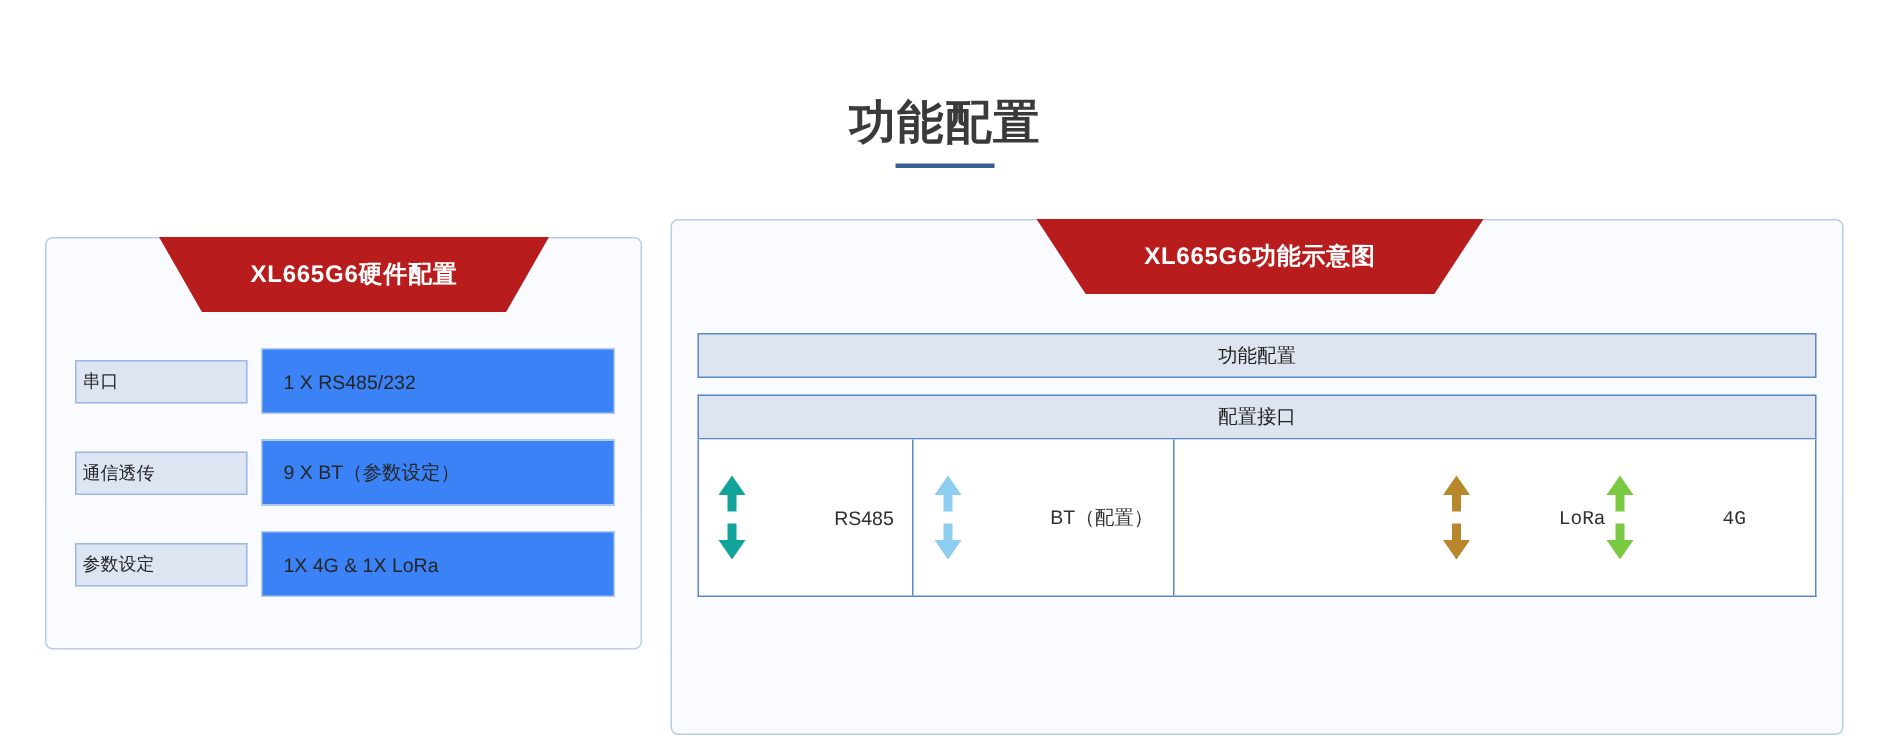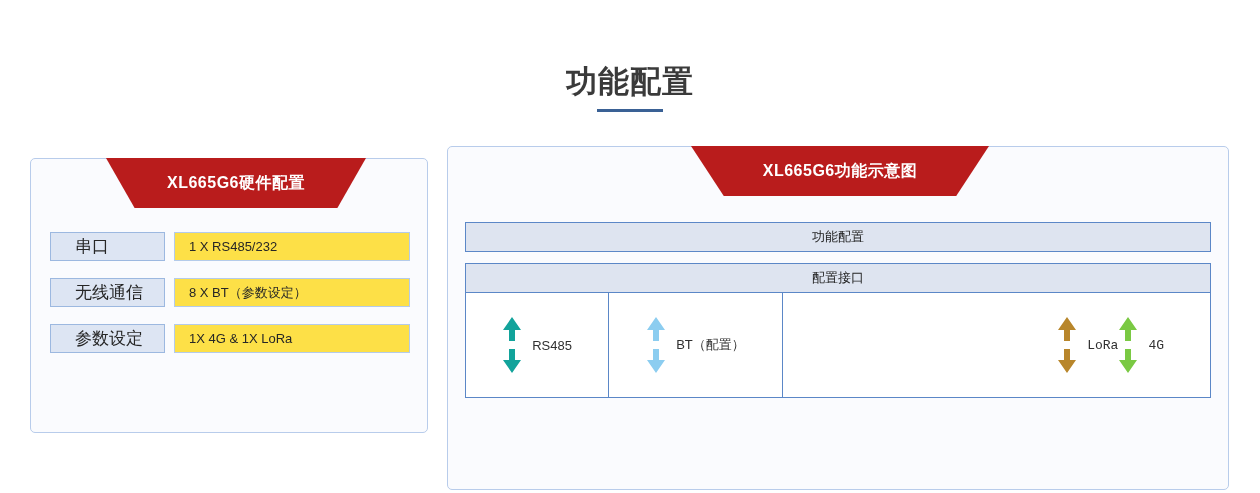--- a/index.html
+++ b/index.html
@@ -96,29 +96,29 @@
     margin-bottom: 17px;
   }
   .spec-label {
     width: 115px;
     height: 29px;
     box-sizing: border-box;
     background: #dde5f3;
     border: 1px solid #9cb8e0;
     display: flex;
     align-items: center;
-    padding-left: 24px;
-    font-size: 17px;
+    padding-left: 4px;
+    font-size: 12px;
     color: #262626;
   }
   .spec-value {
     flex: 1;
-    height: 29px;
-    box-sizing: border-box;
-    background: #fde047;
+    height: 44px;
+    box-sizing: border-box;
+    background: #3b82f6;
     border: 1px solid #b4cbea;
     margin-left: 9px;
     display: flex;
     align-items: center;
     padding-left: 14px;
     font-size: 13px;
     color: #262626;
   }
 
   
@@ -162,20 +162,21 @@
   .cell-wireless {
     flex: 1;
     justify-content: flex-end;
     padding: 0 46px;
     font-family: Liberation Mono, monospace;
   }
 
   .arrow-item {
     display: flex;
     align-items: center;
+    gap: 48px;
   }
   .arrow-label {
     margin-left: 10px;
     font-size: 13px;
     color: #303030;
     white-space: nowrap;
   }
   svg.dbl-arrow { display: block; }
 
   
@@ -196,22 +197,22 @@
   </div>
 
   <div class="spec-rows">
 
     <div class="spec-row">
       <div class="spec-label">串口</div>
       <div class="spec-value">1 X RS485/232</div>
     </div>
 
     <div class="spec-row">
-      <div class="spec-label">无线通信</div>
-      <div class="spec-value">8 X BT（参数设定）</div>
+      <div class="spec-label">通信透传</div>
+      <div class="spec-value">9 X BT（参数设定）</div>
     </div>
 
     <div class="spec-row">
       <div class="spec-label">参数设定</div>
       <div class="spec-value">1X 4G &amp; 1X LoRa</div>
     </div>
 
   </div>
 </div>
 

